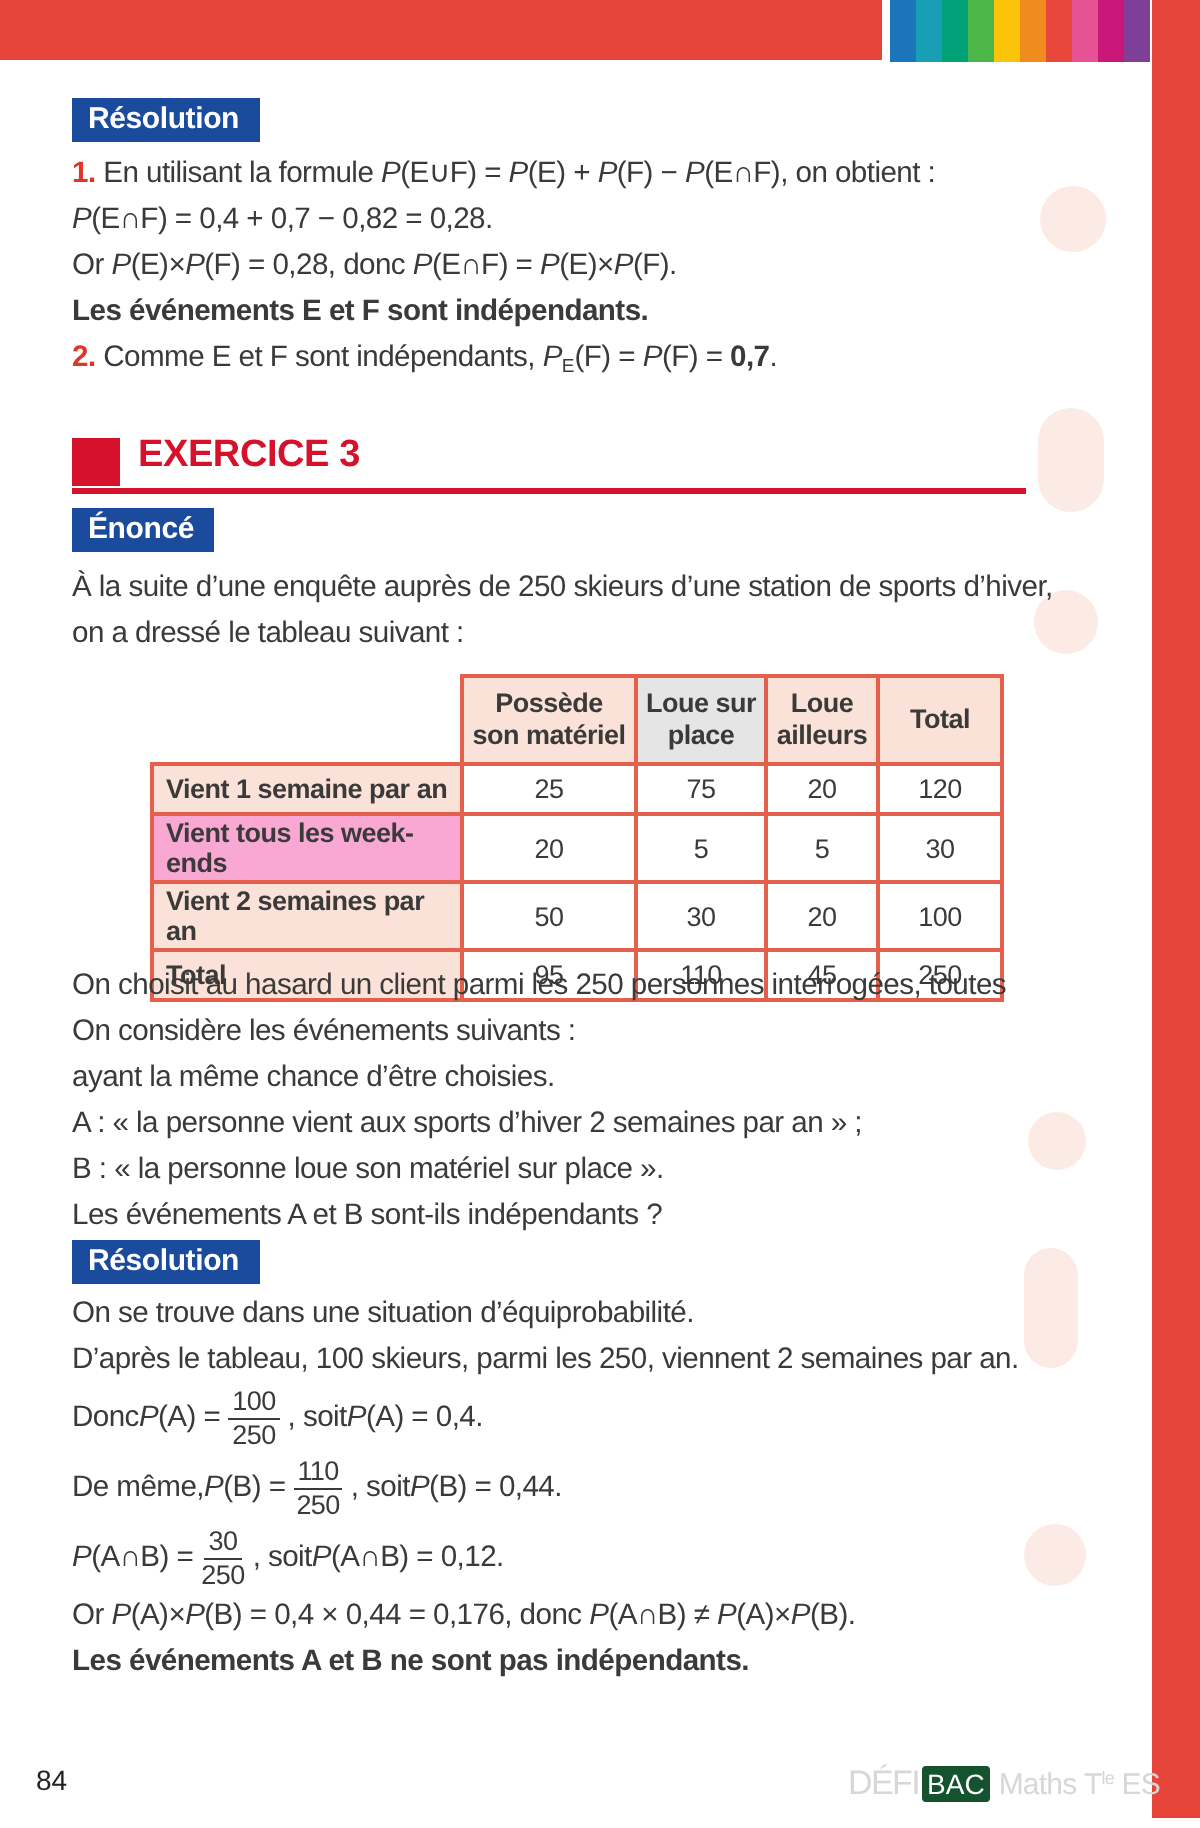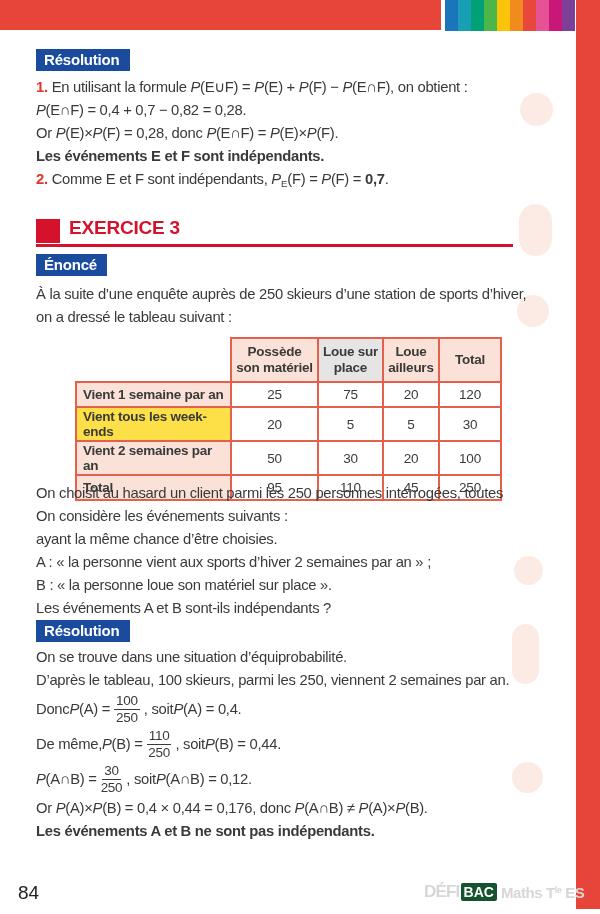--- a/index.html
+++ b/index.html
@@ -38,22 +38,22 @@
   .ex-rule{position:absolute;left:36px;top:244px;width:477px;height:3px;}
   
   table.skier{position:absolute;left:75px;top:337px;border-collapse:collapse;table-layout:fixed;
         font-size:13.5px;letter-spacing:-0.25px;color:#3a3a3a;}
   table.skier th,table.skier td{border:2px solid #e4604d;overflow:hidden;}
   table.skier .corner{border:none;background:transparent;}
   table.skier thead th{font-weight:bold;height:38px;line-height:1.15;text-align:center;padding:2px 3px;}
   table.skier tbody th{text-align:left;padding:1px 6px;font-weight:bold;height:21px;}
   table.skier tbody td{text-align:center;background:#fff;}
   
-  .page-num{position:absolute;left:18px;top:882px;font-size:19px;color:#222;}
-  .logo{position:absolute;left:424px;top:882px;display:flex;align-items:center;font-weight:bold;}
+  .page-num{position:absolute;left:18px;top:882px;font-size:14px;color:#222;}
+  .logo{position:absolute;left:424px;top:882px;display:flex;align-items:center;font-weight:normal;}
   .logo .defi{font-size:17px;letter-spacing:-0.8px;}
   .logo .bac{color:#fff;font-size:14px;padding:1px 3px;margin:0 4px 0 1px;border-radius:2px;}
   .logo .rest{font-size:15px;letter-spacing:-0.4px;}
   .logo sup{font-size:9px;vertical-align:5px;}
 </style>
 </head>
 <body>
 
 <div class="page">
 
@@ -117,21 +117,21 @@
       </thead>
       <tbody>
         <tr>
           <th style="background: rgb(251, 226, 216); border-color: rgb(228, 96, 77);">Vient 1 semaine par an</th>
           <td style="border-color: rgb(228, 96, 77);">25</td>
           <td style="border-color: rgb(228, 96, 77);">75</td>
           <td style="border-color: rgb(228, 96, 77);">20</td>
           <td style="border-color: rgb(228, 96, 77);">120</td>
         </tr>
         <tr>
-          <th style="background: #fde047; border-color: rgb(228, 96, 77);">Vient tous les week-ends</th>
+          <th style="background: #f9a8d4; border-color: rgb(228, 96, 77);">Vient tous les week-ends</th>
           <td style="border-color: rgb(228, 96, 77);">20</td>
           <td style="border-color: rgb(228, 96, 77);">5</td>
           <td style="border-color: rgb(228, 96, 77);">5</td>
           <td style="border-color: rgb(228, 96, 77);">30</td>
         </tr>
         <tr>
           <th style="background: rgb(251, 226, 216); border-color: rgb(228, 96, 77);">Vient 2 semaines par an</th>
           <td style="border-color: rgb(228, 96, 77);">50</td>
           <td style="border-color: rgb(228, 96, 77);">30</td>
           <td style="border-color: rgb(228, 96, 77);">20</td>

